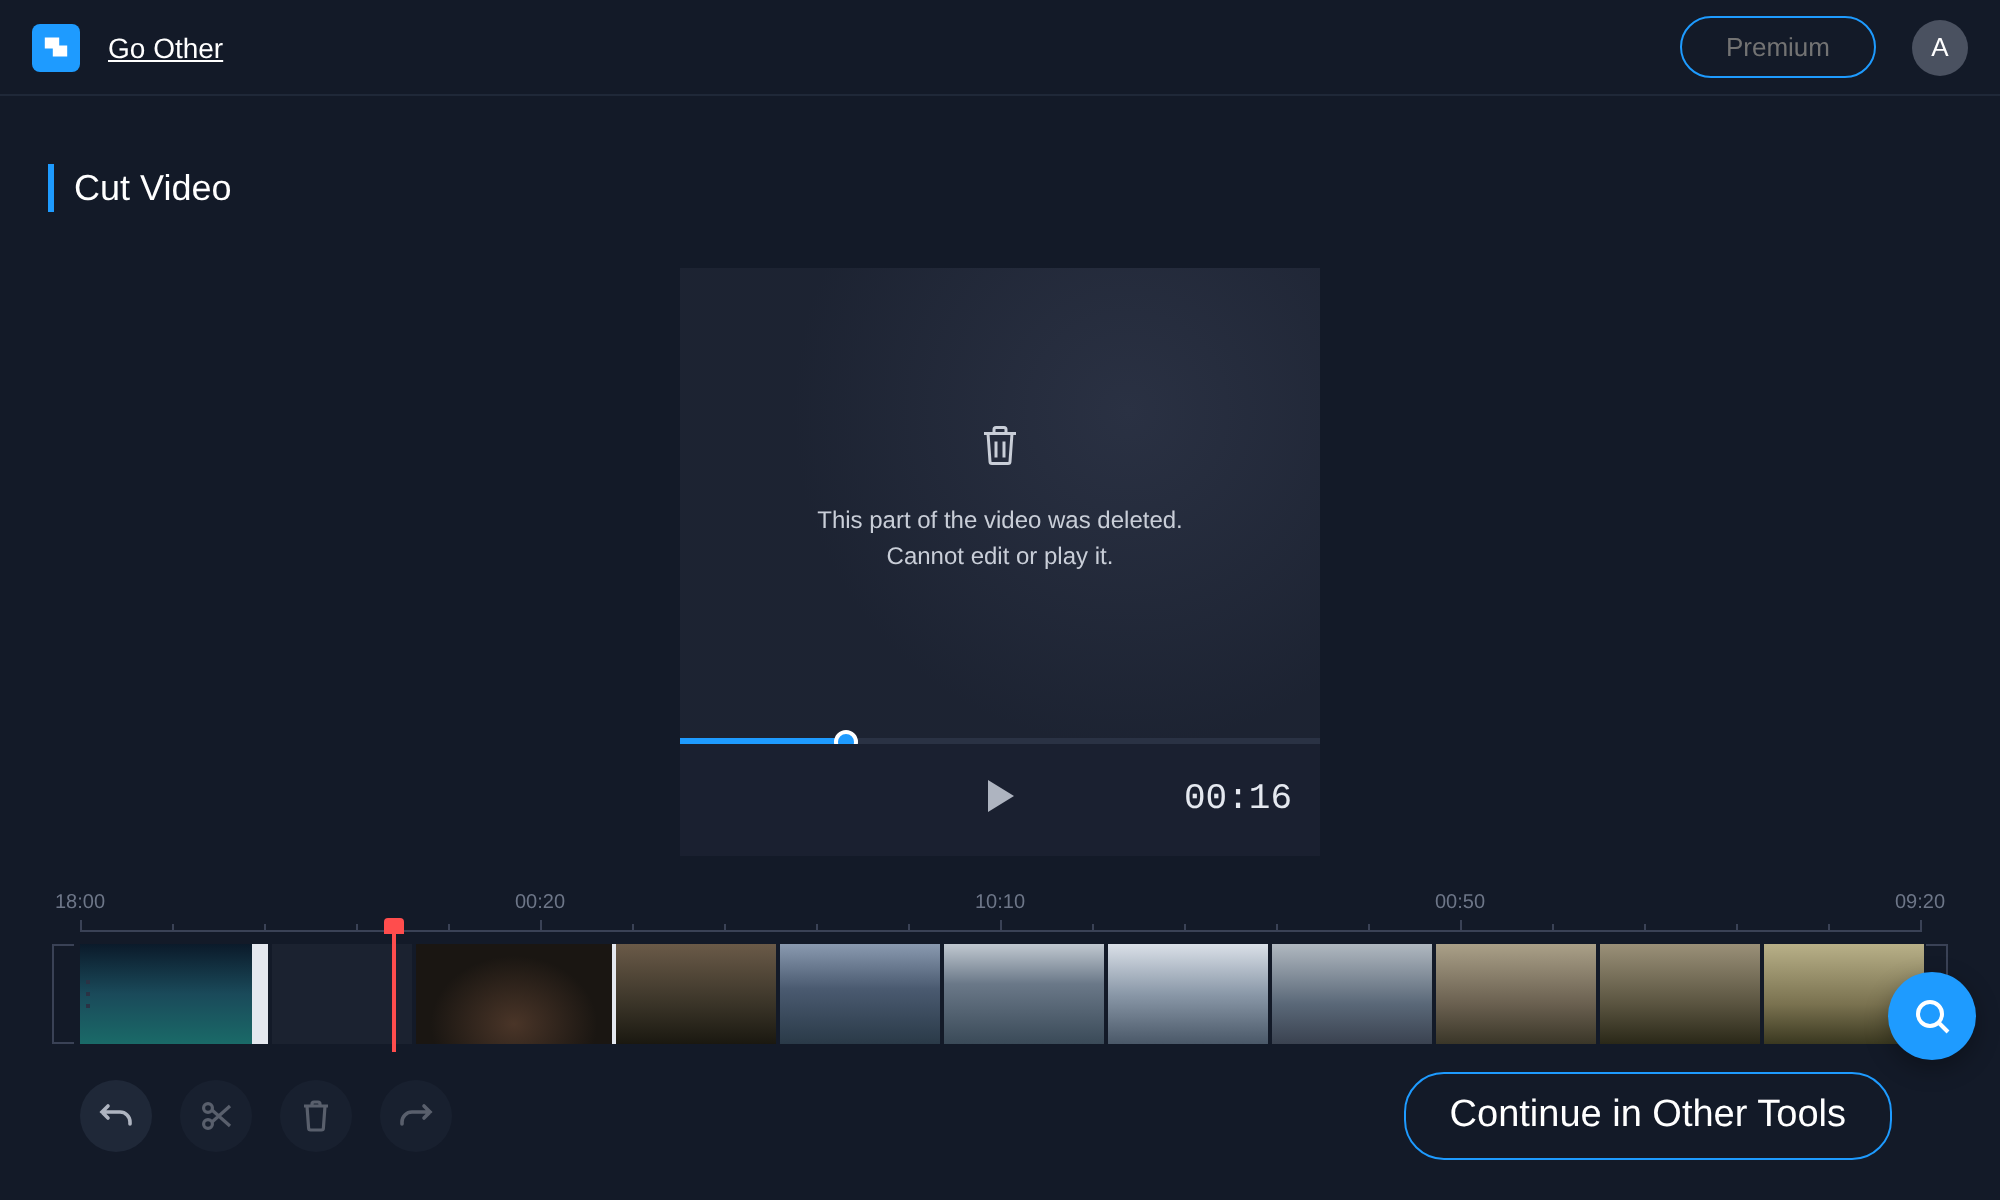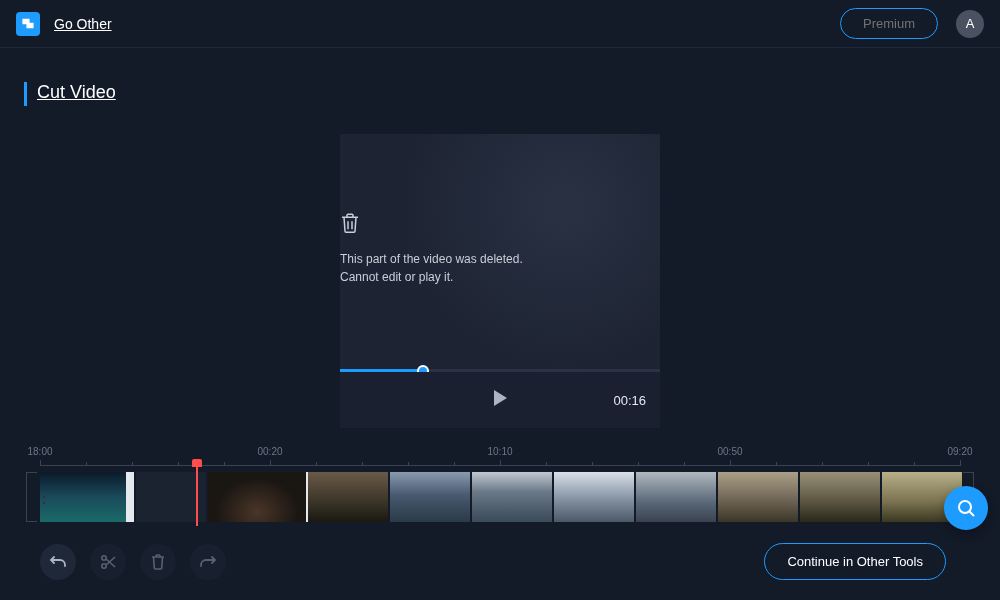--- a/index.html
+++ b/index.html
@@ -55,22 +55,22 @@
   background: #4a5160;
   border-radius: 50%;
   display: flex;
   align-items: center;
   justify-content: center;
   font-size: 13px;
   cursor: pointer;
 }
 .page-title-wrap {
   display: flex;
+  align-items: center;
   margin: 34px 0 0 24px;
-  text-decoration: underline;
 }
 .title-bar {
   width: 3px; height: 24px;
   background: #1e9bff;
   margin-right: 10px;
 }
 .page-title { font-size: 18px; font-weight: 400; }
 .preview-area {
   width: 320px;
   margin: 28px auto 0;
@@ -84,21 +84,21 @@
 }
 .preview-bg {
   position: absolute; inset: 0;
   background: radial-gradient(circle at 70% 30%, #3a4256 0%, #1f2634 60%);
   opacity: 0.5;
 }
 .preview-msg {
   position: absolute;
   top: 50%; left: 50%;
   transform: translate(-50%, -55%);
-  text-align: left;
+  text-align: center;
   width: 100%;
 }
 .trash-svg { margin-bottom: 12px; }
 .preview-text {
   font-size: 12px;
   color: #c9ced8;
   line-height: 1.5;
   white-space: pre-line;
 }
 .progress-track {
@@ -131,22 +131,23 @@
   position: relative;
 }
 .play-btn {
   position: absolute;
   left: 50%;
   transform: translateX(-50%);
   cursor: pointer;
 }
 .time-label {
   margin-left: auto;
-  font-size: 13px;
+  font-size: 18px;
   color: #e4e8ef;
+  font-family: Liberation Mono, monospace;
 }
 .timeline {
   margin-top: 20px;
   padding: 0 40px;
 }
 .ruler {
   position: relative;
   height: 18px;
   margin-bottom: 6px;
 }
@@ -273,21 +274,21 @@
   border-radius: 50%;
   display: flex;
   align-items: center;
   justify-content: center;
   cursor: pointer;
 }
 .tool-btn.disabled { opacity: 0.45; cursor: default; }
 .action-btn {
   border-radius: 20px;
   padding: 10px 22px;
-  font-size: 13px;
+  font-size: 19px;
   cursor: pointer;
 }
 .btn-secondary {
   border: 1.5px solid #1e9bff;
   background: transparent;
   color: #fff;
   margin-right: 14px;
 }
 .btn-primary {
   border: none;

